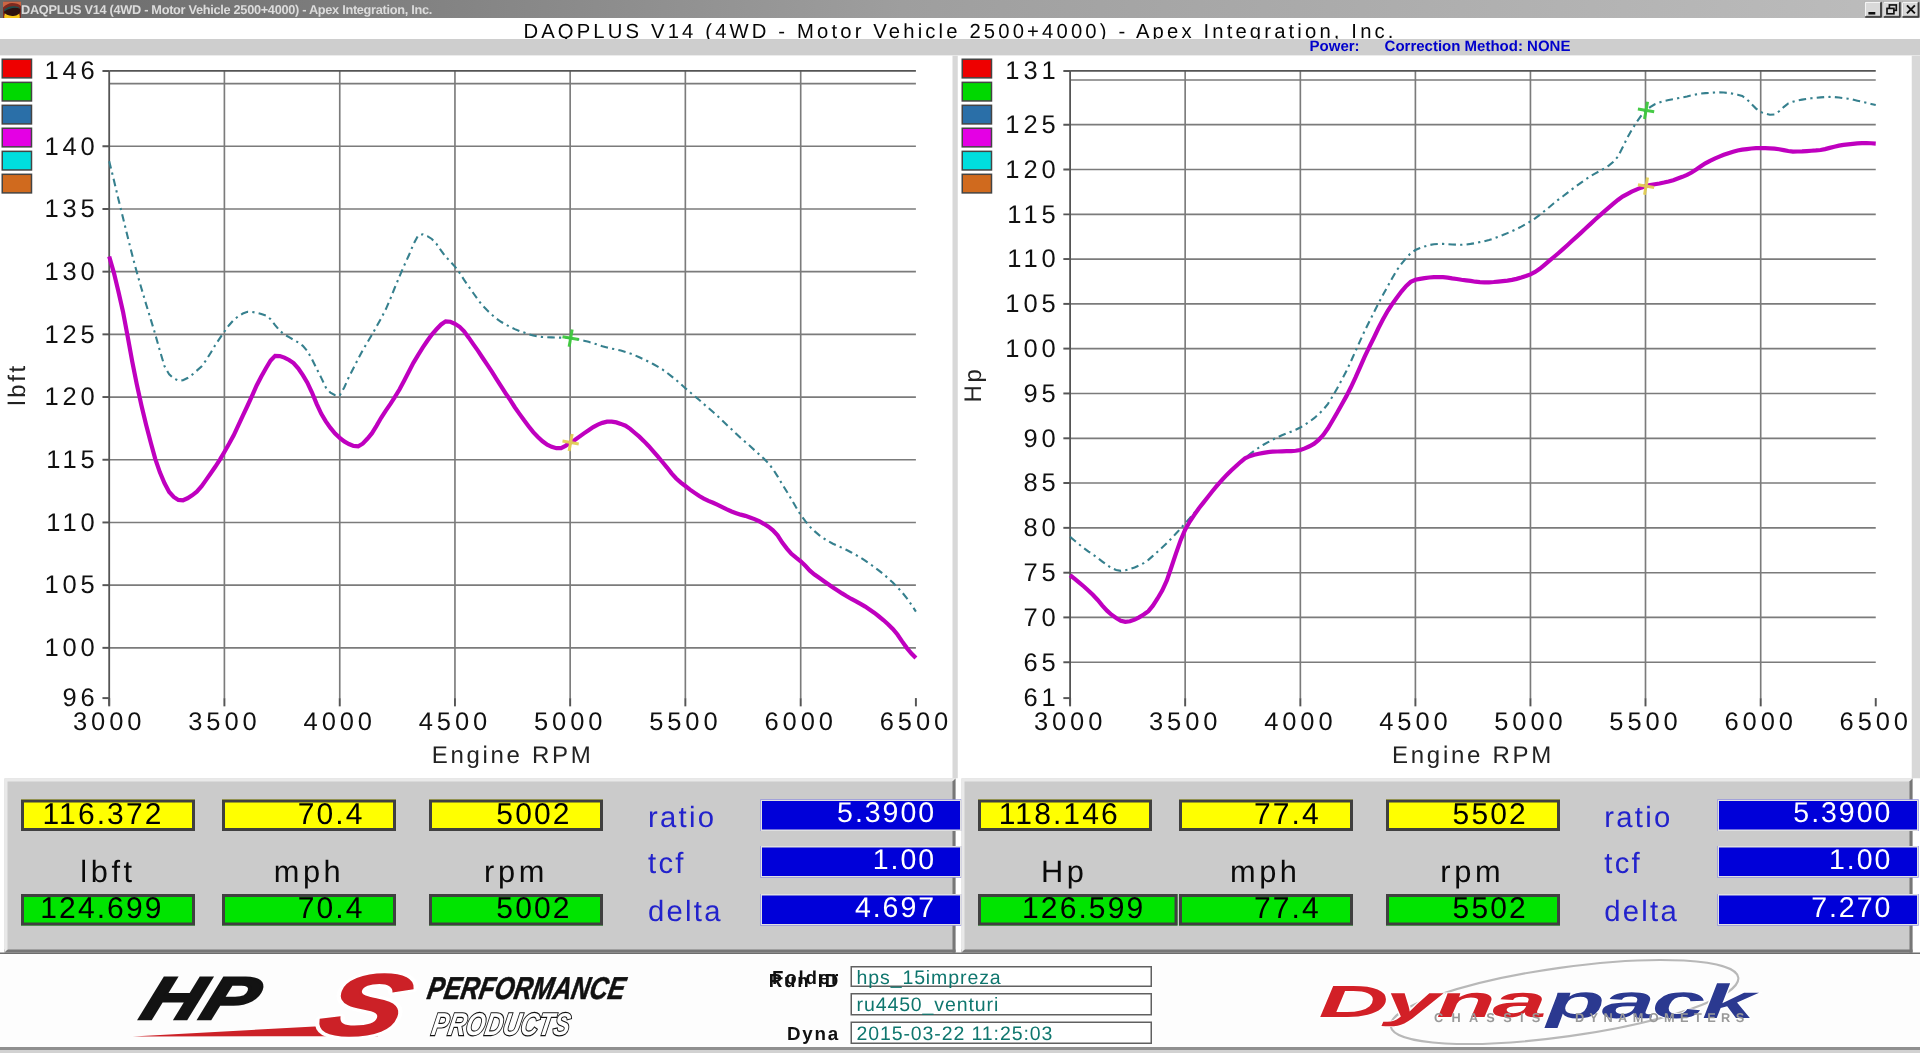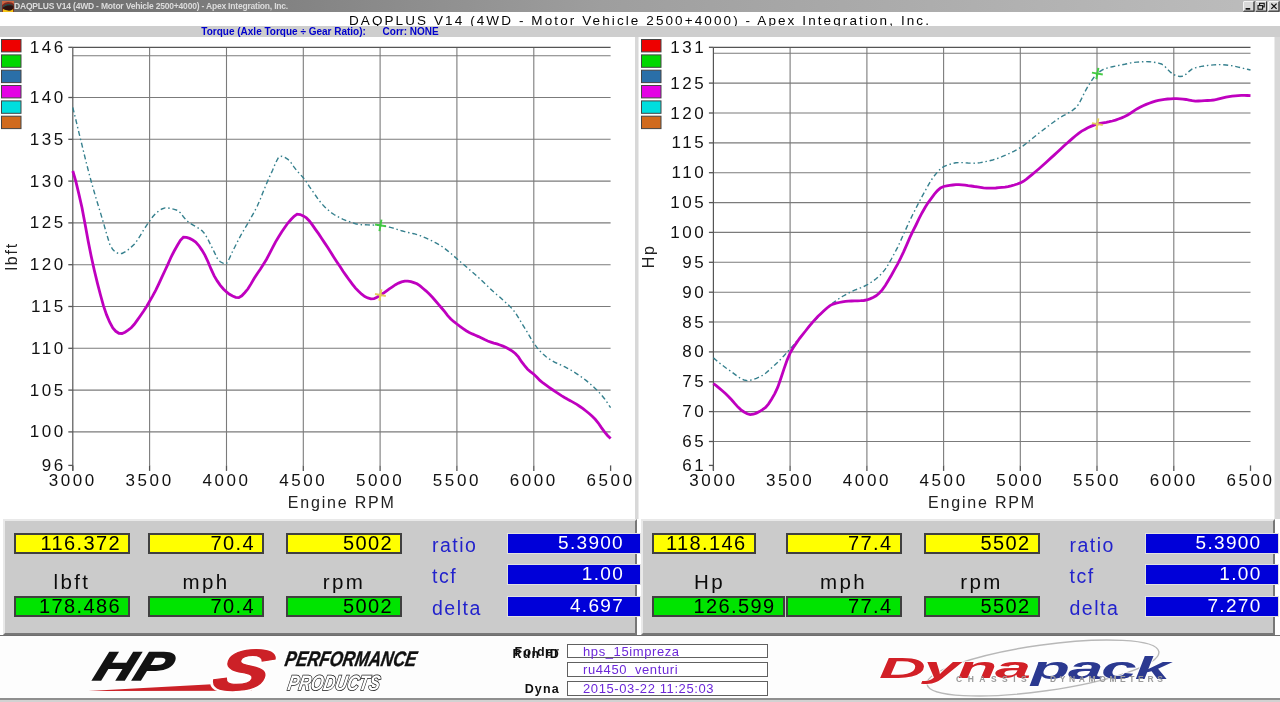--- a/index.html
+++ b/index.html
@@ -1,29 +1,29 @@
 <!DOCTYPE html>
 <html><head><meta charset="utf-8"><style>
 * { margin:0; padding:0; box-sizing:border-box; }
 body { width:1280px; height:702px; position:relative; overflow:hidden; background:#fff;
   font-family:"Liberation Sans", sans-serif; }
 .ax { font-size:17px; letter-spacing:2.6px; fill:#111; font-family:"Liberation Sans",sans-serif; }
 .ax2 { font-size:16px; letter-spacing:1.8px; fill:#222; font-family:"Liberation Sans",sans-serif; }
 .ybox,.gbox { position:absolute; height:20.5px; border:2px solid #404040; text-align:right;
-  font-size:20px; letter-spacing:1.4px; padding-right:7px; color:#000; line-height:17.5px; }
+  font-size:20px; letter-spacing:1.4px; padding-right:19px; color:#000; line-height:17.5px; }
 .ybox { background:#ffff00; }
 .gbox { background:#00e400; }
 .lab { position:absolute; text-align:center; font-size:20.5px; letter-spacing:2.4px; color:#0a0a0a; }
 .blab { position:absolute; font-size:19.5px; letter-spacing:1.5px; color:#2222cc; }
 .bbox { position:absolute; width:134px; height:21.5px; background:#0000d9; border:1.5px solid #e0e0e0;
   color:#fff; text-align:right; font-size:19px; letter-spacing:1.3px; padding-right:16px; line-height:18px; }
 .flab { position:absolute; left:460px; width:100px; text-align:right; font-weight:bold;
   font-size:12.5px; letter-spacing:1.2px; color:#101010; }
 .finp { position:absolute; left:567px; width:201px; height:14.5px; background:#fff;
-  border:1px solid #606060; font-size:13px; letter-spacing:0.6px; color:#6d28d9; padding:0 15px; line-height:13px; }
+  border:1px solid #606060; font-size:13px; letter-spacing:0.6px; color:#0f766e; padding:0 3px; line-height:13px; }
 </style></head>
 <body>
 
 <div style="position:absolute;left:0;top:0;width:1280px;height:11.5px;background:linear-gradient(to right,#696969,#9e9e9e 47%,#bdbdbd)">
   <svg width="12" height="11.5" style="position:absolute;left:1.5px;top:0.5px">
       <rect width="12" height="11.5" rx="1" fill="#7e2a20"></rect>
       <path d="M0 4 Q3 1 6 1 Q10 1 12 3 L12 0 L0 0 Z" fill="#c64"></path>
       <ellipse cx="6" cy="10" rx="5.2" ry="4.2" fill="#f5c518"></ellipse>
       <path d="M6.2 9.6 Q2 9.2 0.5 7.2 Q1 5.4 3.5 4.4 Q7.5 3 11.5 4.8 Q12 6.8 10.5 8.4 Q8.8 9.8 6.2 9.6 Z" fill="#2e1210"></path>
       <path d="M0.8 5.4 Q4 2.6 8 3.2 Q10.5 3.6 11.6 4.6 Q8 3.8 5 4.6 Q2.4 5.4 0.8 6.6 Z" fill="#1d4f4f"></path>
@@ -42,21 +42,21 @@
 <path d="M28.3 2.6 L33.6 7.9 M33.6 2.6 L28.3 7.9" stroke="#111" stroke-width="1.3"></path>
 </g>
 </svg>
     </div>
 
 <div style="position:absolute;left:0;top:11.9px;width:1280px;height:14.1px;overflow:hidden;">
   <div style="width:1280px;text-align:center;font-size:13.5px;letter-spacing:2.1px;color:#060606;line-height:18px">DAQPLUS V14 (4WD - Motor Vehicle 2500+4000) - Apex Integration, Inc.</div>
 </div>
 
 <div style="position:absolute;left:0;top:26px;width:1280px;height:11px;background:#cecece">
-  <div style="position:absolute;left:0;top:0px;width:640px;text-align:center;font-size:10px;font-weight:bold;color:#0000cc">Torque (Axle Torque ÷ Gear Ratio): &nbsp;&nbsp;&nbsp;&nbsp; Corr: NONE</div>
+  <div style="position:absolute;left:640px;top:0px;width:640px;text-align:center;font-size:10px;font-weight:bold;color:#0000cc">Power: &nbsp;&nbsp;&nbsp;&nbsp; Correction Method: NONE</div>
 </div>
 <svg width="1280" height="482" style="position:absolute;left:0;top:37px">
 <rect x="0" y="0" width="1280" height="482" fill="#ffffff"></rect>
 <rect x="635" y="0" width="3.5" height="482" fill="#d8d8d8"></rect>
 <rect x="1274.5" y="0" width="5.5" height="482" fill="#d8d8d8"></rect>
 <g transform="translate(0,-37)">
 <rect x="1.5" y="39.5" width="19.5" height="12.4" fill="#ee0000" stroke="#444" stroke-width="1"></rect>
 <rect x="1.5" y="54.9" width="19.5" height="12.4" fill="#00d800" stroke="#444" stroke-width="1"></rect>
 <rect x="1.5" y="70.2" width="19.5" height="12.4" fill="#2a6fa8" stroke="#444" stroke-width="1"></rect>
 <rect x="1.5" y="85.5" width="19.5" height="12.4" fill="#e400e4" stroke="#444" stroke-width="1"></rect>
@@ -214,35 +214,35 @@
       </g>
 <g transform="rotate(10 1097.35692 73.58453239999997)" stroke="#3dc93d" stroke-width="2" opacity="0.95">
         <line x1="1091.85692" y1="73.58453239999997" x2="1102.85692" y2="73.58453239999997"></line>
         <line x1="1097.35692" y1="67.78453239999997" x2="1097.35692" y2="79.38453239999997"></line>
       </g>
 </g>
 </svg>
 <div style="position:absolute;left:3px;top:519px;width:634px;height:115.5px;background:#cbcbcb;border-top:2px solid #e9e9e9;border-left:2px solid #e9e9e9;border-right:2px solid #777;border-bottom:2px solid #777;box-sizing:border-box"></div>
 <div class="ybox" style="left:14px;top:533px;width:116px">116.372</div>
 <div class="lab" style="left:14px;top:570px;width:116px">lbft</div>
-<div class="gbox" style="left:14px;top:596px;width:116px">178.486</div>
+<div class="gbox" style="left:14px;top:596px;width:116px">124.699</div>
 <div class="ybox" style="left:148px;top:533px;width:116px">70.4</div>
 <div class="lab" style="left:148px;top:570px;width:116px">mph</div>
 <div class="gbox" style="left:148px;top:596px;width:116px">70.4</div>
 <div class="ybox" style="left:286px;top:533px;width:116px">5002</div>
 <div class="lab" style="left:286px;top:570px;width:116px">rpm</div>
 <div class="gbox" style="left:286px;top:596px;width:116px">5002</div>
 <div class="blab" style="left:432px;top:534px">ratio</div>
 <div class="bbox" style="left:507px;top:532.5px">5.3900</div>
 <div class="blab" style="left:432px;top:565px">tcf</div>
 <div class="bbox" style="left:507px;top:563.5px">1.00</div>
 <div class="blab" style="left:432px;top:597px">delta</div>
 <div class="bbox" style="left:507px;top:595.5px">4.697</div>
 <div style="position:absolute;left:640.5px;top:519px;width:634px;height:115.5px;background:#cbcbcb;border-top:2px solid #e9e9e9;border-left:2px solid #e9e9e9;border-right:2px solid #777;border-bottom:2px solid #777;box-sizing:border-box"></div>
-<div class="ybox" style="left:651.5px;top:533px;width:104px">118.146</div>
+<div class="ybox" style="left:651.5px;top:533px;width:116px">118.146</div>
 <div class="lab" style="left:651.5px;top:570px;width:116px">Hp</div>
 <div class="gbox" style="left:651.5px;top:596px;width:133px">126.599</div>
 <div class="ybox" style="left:785.5px;top:533px;width:116px">77.4</div>
 <div class="lab" style="left:785.5px;top:570px;width:116px">mph</div>
 <div class="gbox" style="left:785.5px;top:596px;width:116px">77.4</div>
 <div class="ybox" style="left:923.5px;top:533px;width:116px">5502</div>
 <div class="lab" style="left:923.5px;top:570px;width:116px">rpm</div>
 <div class="gbox" style="left:923.5px;top:596px;width:116px">5502</div>
 <div class="blab" style="left:1069.5px;top:534px">ratio</div>
 <div class="bbox" style="left:1144.5px;top:532.5px">5.3900</div>

